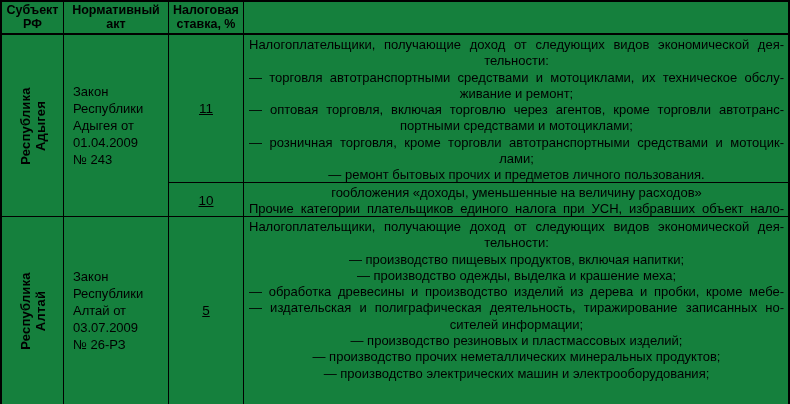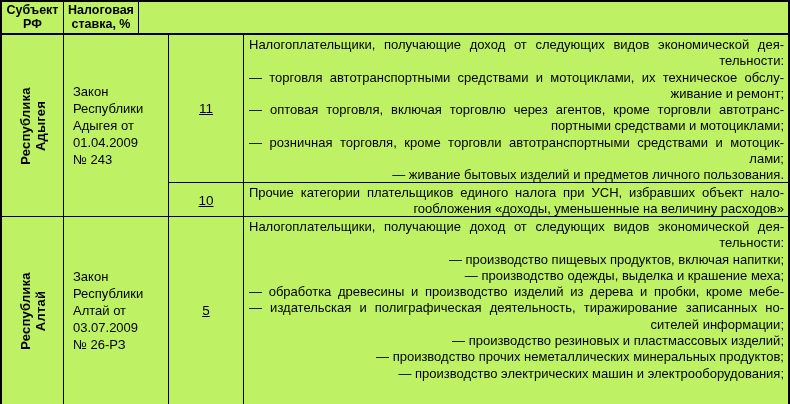--- a/index.html
+++ b/index.html
@@ -1,19 +1,19 @@
 <!DOCTYPE html>
 <html lang="ru"><head>
 <meta charset="utf-8">
 <style>
   html,body { margin:0; padding:0; background:#ffffff; }
   .page {
     width:790px; height:404px; box-sizing:border-box;
     border:2px solid #000; border-bottom:none;
-    font-family:"Liberation Sans", sans-serif; color:#000; background:#bef264;
+    font-family:"Liberation Sans", sans-serif; color:#000; background:#15803d;
     display:flex; flex-direction:column; overflow:hidden;
   }
   .thead { display:flex; flex:none; height:31px; border-bottom:2px solid #000; }
   .th {
     display:flex; align-items:center; justify-content:center; text-align:center;
     font-weight:bold; font-size:12.5px; line-height:13.5px; box-sizing:border-box; padding:0 2px;
   }
   .c1 { width:62px;  flex:none; }
   .c2 { width:105px; flex:none; }
   .c3 { width:75px;  flex:none; }
@@ -34,29 +34,30 @@
     display:flex; flex-direction:column; justify-content:center;
     padding-left:9px; font-size:13px; line-height:17px; white-space:pre-line;
   }
   .subrows { flex:1; display:flex; flex-direction:column; }
   .subrow { display:flex; box-sizing:border-box; }
   .subrow:not(:last-child) { border-bottom:1px solid #000; }
   .region-row:nth-child(1) .subrow:nth-child(1) { height:148px; flex:none; }
   .subrow:last-child { flex:1; }
   .rate-cell { display:flex; align-items:center; justify-content:center; font-size:13.5px;text-decoration:underline; }
   .cat-cell { flex:1; padding:2px 4px 0 5px; font-size:13px; line-height:16.3px; overflow:hidden; }
-  .line { text-align:right; }
+  .line { text-align:center; }
   .line.just { text-align:justify; text-align-last:justify; }
 </style>
 </head>
 <body>
 
 <div class="page">
   <div class="thead">
     <div class="th c1 vr">Субъект РФ</div>
+    <div class="th c2 vr">Нормативный акт</div>
     <div class="th c3 vr">Налоговая ставка, %</div>
   </div>
   <div class="tbody">
       <div class="region-row">
         <div class="cell region-cell c1 vr">
           <div class="vtext">Республика
 Адыгея</div>
         </div>
         <div class="cell act-cell c2 vr">Закон
 Республики
@@ -68,28 +69,28 @@
             <div class="cell rate-cell c3 vr">11</div>
             <div class="cell cat-cell c4">
               <div class="line just">Налогоплательщики, получающие доход от следующих видов экономической дея-</div>
               <div class="line">тельности:</div>
               <div class="line just">— торговля автотранспортными средствами и мотоциклами, их техническое обслу-</div>
               <div class="line">живание и ремонт;</div>
               <div class="line just">— оптовая торговля, включая торговлю через агентов, кроме торговли автотранс-</div>
               <div class="line">портными средствами и мотоциклами;</div>
               <div class="line just">— розничная торговля, кроме торговли автотранспортными средствами и мотоцик-</div>
               <div class="line">лами;</div>
-              <div class="line">— живание бытовых изделий и предметов личного пользования.</div>
+              <div class="line">— ремонт бытовых прочих и предметов личного пользования.</div>
             </div>
           </div>
           <div class="subrow">
             <div class="cell rate-cell c3 vr">10</div>
             <div class="cell cat-cell c4">
+              <div class="line">гообложения «доходы, уменьшенные на величину расходов»</div>
               <div class="line just">Прочие категории плательщиков единого налога при УСН, избравших объект нало-</div>
-              <div class="line">гообложения «доходы, уменьшенные на величину расходов»</div>
             </div>
           </div>
         </div>
       </div>
       <div class="region-row">
         <div class="cell region-cell c1 vr">
           <div class="vtext">Республика Алтай</div>
         </div>
         <div class="cell act-cell c2 vr">Закон
 Республики

